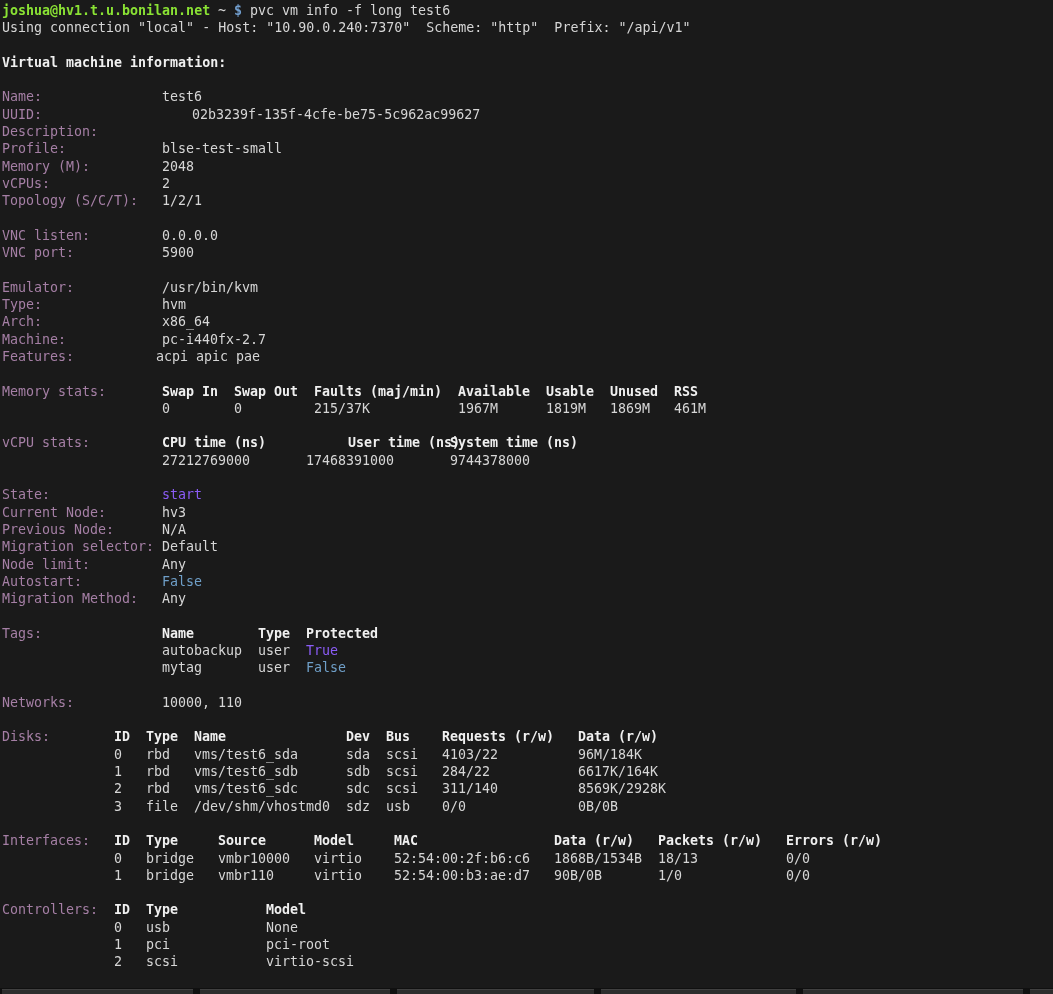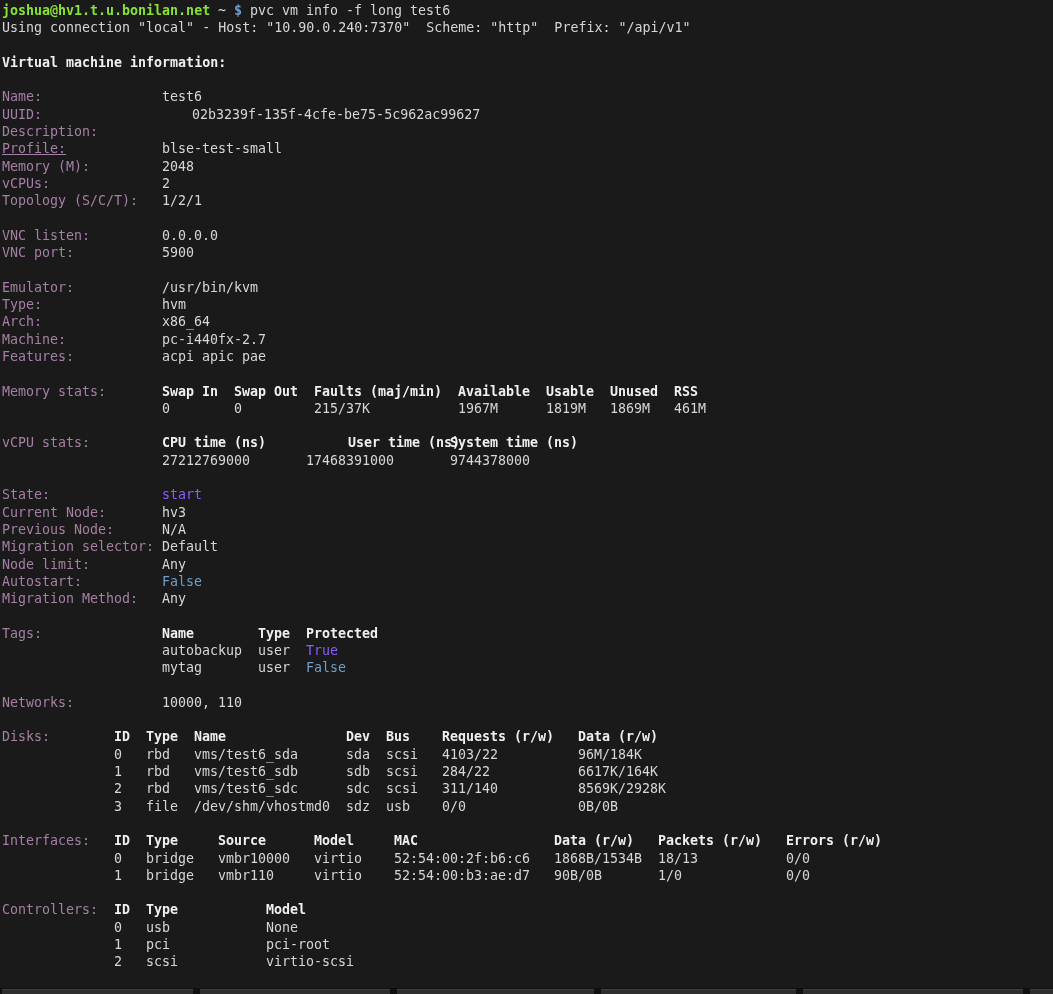--- a/index.html
+++ b/index.html
@@ -59,21 +59,21 @@
       <span class="seg fg" style="left: 162px;">test6</span>
     </div>
     <div class="row">
       <span class="seg label" style="left: 2px;">UUID:</span>
       <span class="seg fg" style="left: 162px; margin-left: 30px;">02b3239f-135f-4cfe-be75-5c962ac99627</span>
     </div>
     <div class="row">
       <span class="seg label" style="left: 2px;">Description:</span>
     </div>
     <div class="row">
-      <span class="seg label" style="left: 2px; text-decoration: underline;">Profile:</span>
+      <span class="seg label" style="left: 2px;">Profile:</span>
       <span class="seg fg" style="left: 162px;">blse-test-small</span>
     </div>
     <div class="row">
       <span class="seg label" style="left: 2px;">Memory (M):</span>
       <span class="seg fg" style="left: 162px;">2048</span>
     </div>
     <div class="row">
       <span class="seg label" style="left: 2px;">vCPUs:</span>
       <span class="seg fg" style="left: 162px;">2</span>
     </div>
@@ -102,21 +102,21 @@
     <div class="row">
       <span class="seg label" style="left: 2px;">Arch:</span>
       <span class="seg fg" style="left: 162px;">x86_64</span>
     </div>
     <div class="row">
       <span class="seg label" style="left: 2px;">Machine:</span>
       <span class="seg fg" style="left: 162px;">pc-i440fx-2.7</span>
     </div>
     <div class="row">
       <span class="seg label" style="left: 2px;">Features:</span>
-      <span class="seg fg" style="left: 162px;">acpi apic pae</span>
+      <span class="seg fg" style="left: 156px;">acpi apic pae</span>
     </div>
     <div class="row"></div>
     <div class="row">
       <span class="seg label" style="left: 2px;">Memory stats:</span>
       <span class="seg bold" style="left: 162px;">Swap In</span>
       <span class="seg bold" style="left: 234px;">Swap Out</span>
       <span class="seg bold" style="left: 314px;">Faults (maj/min)</span>
       <span class="seg bold" style="left: 458px;">Available</span>
       <span class="seg bold" style="left: 546px;">Usable</span>
       <span class="seg bold" style="left: 610px;">Unused</span>

